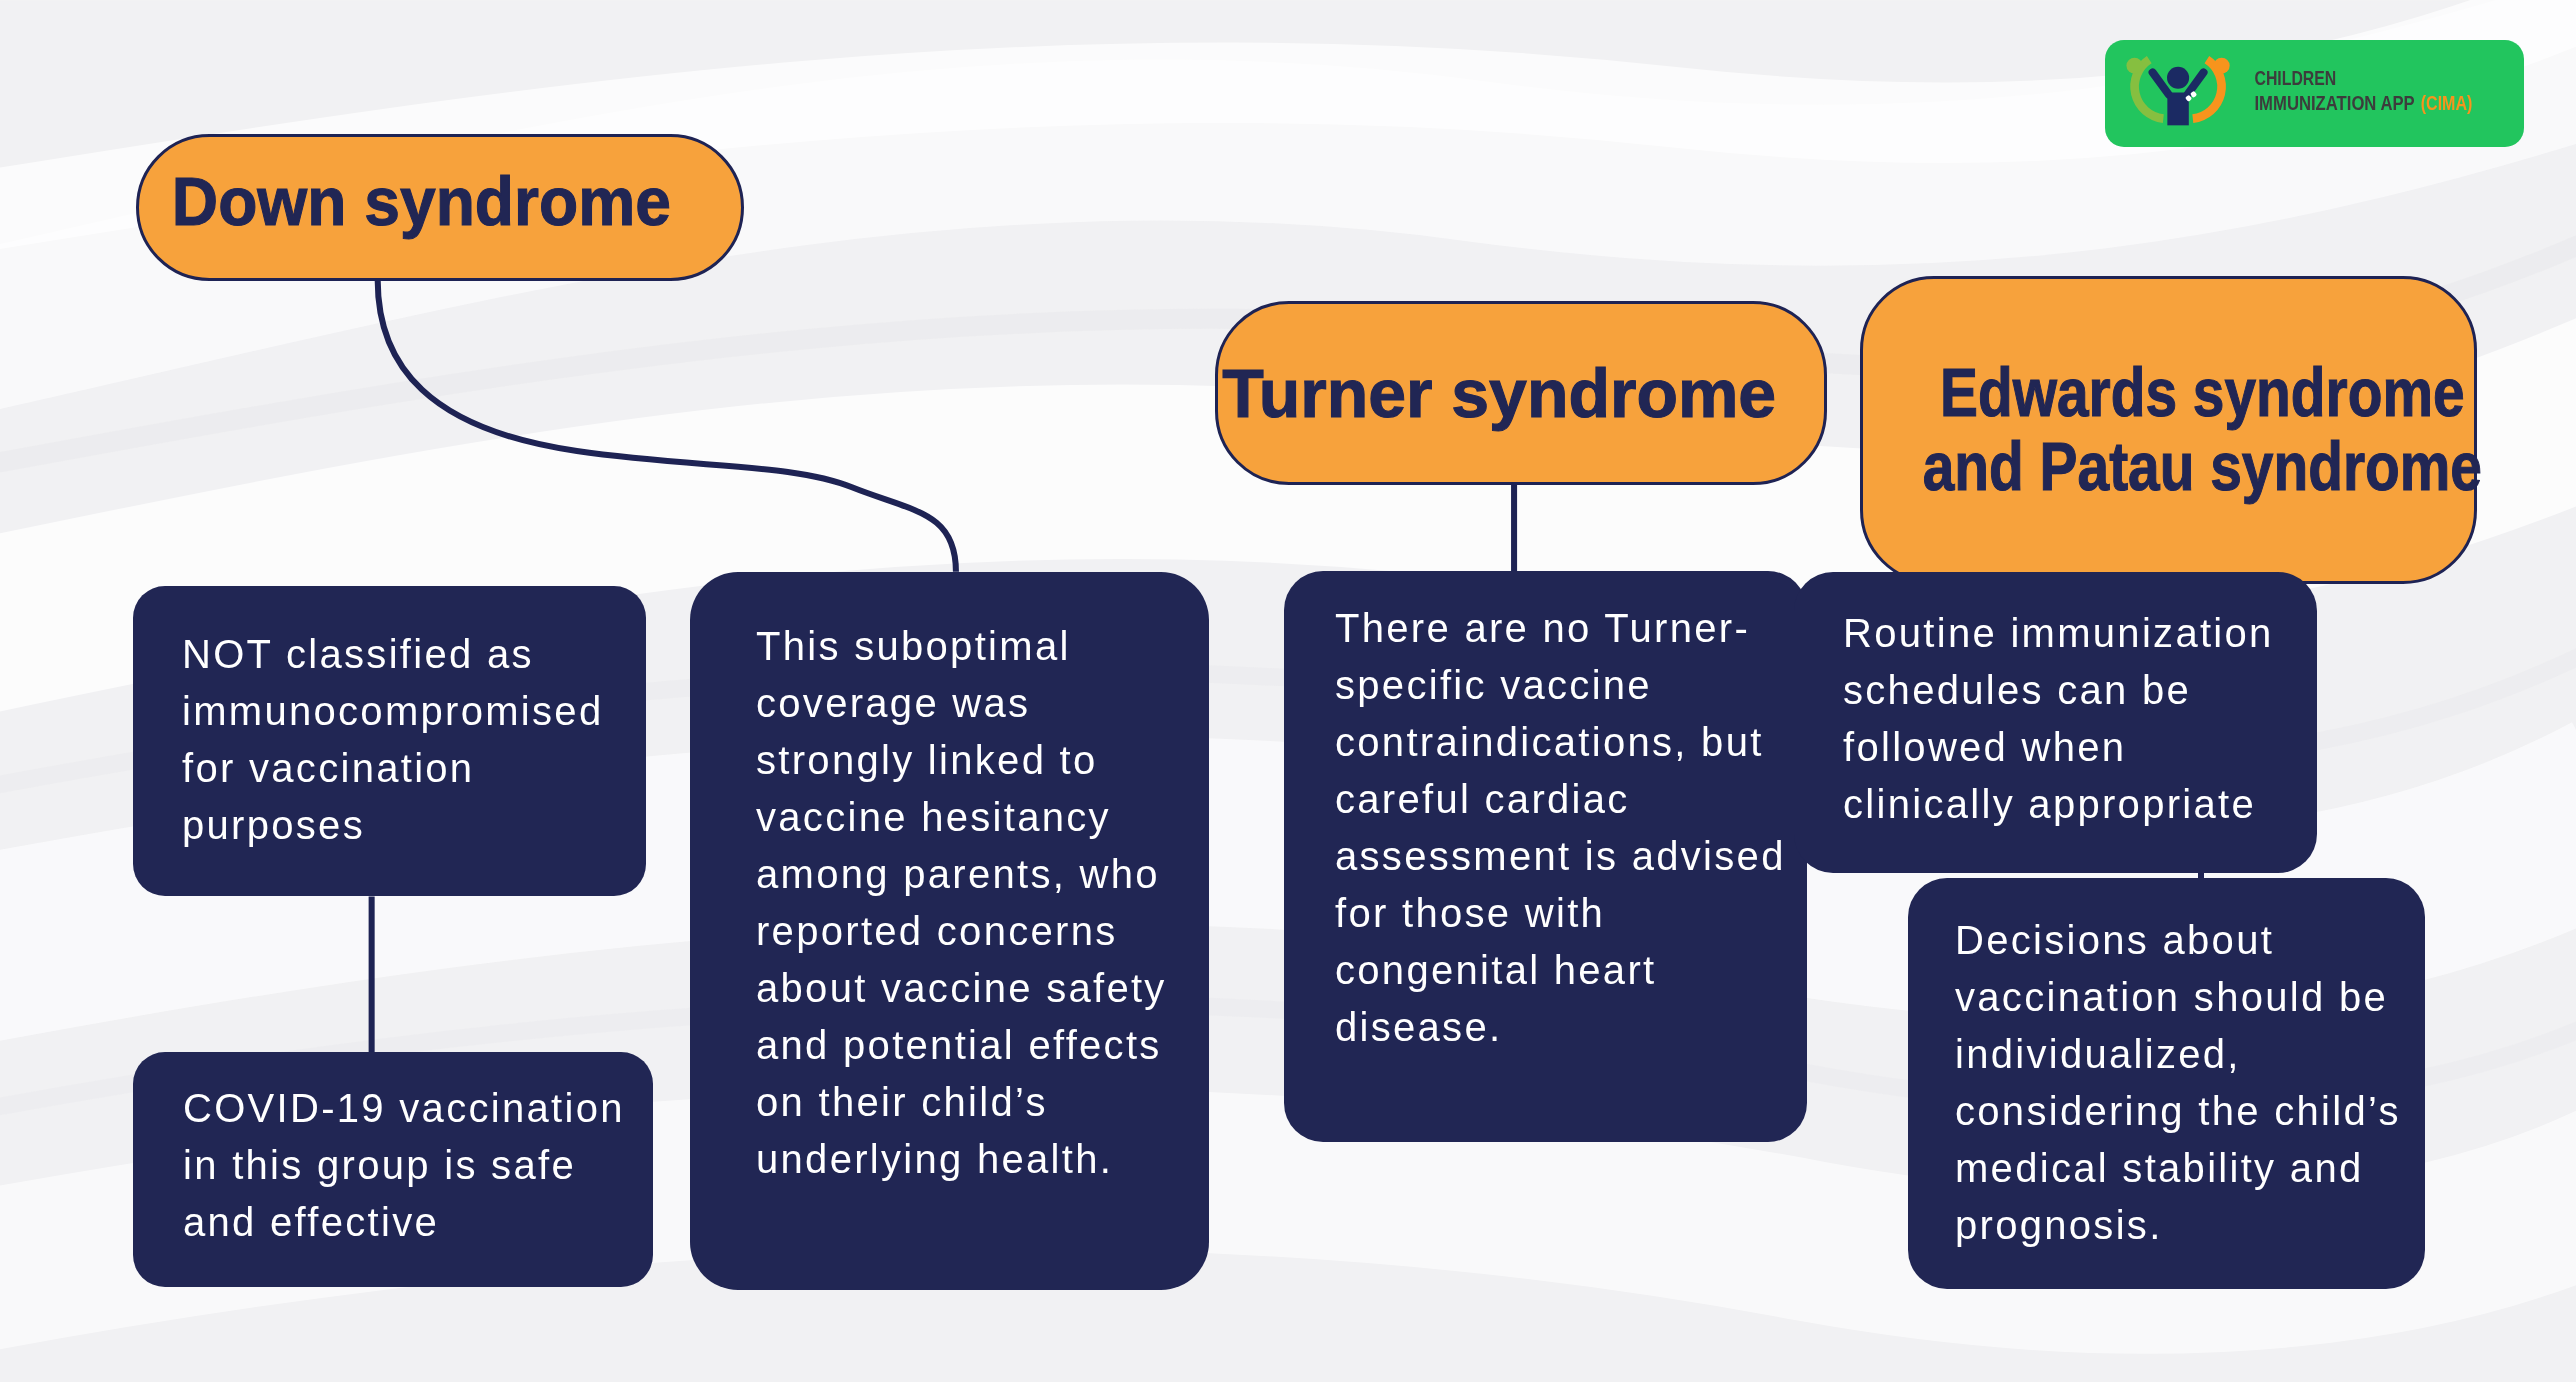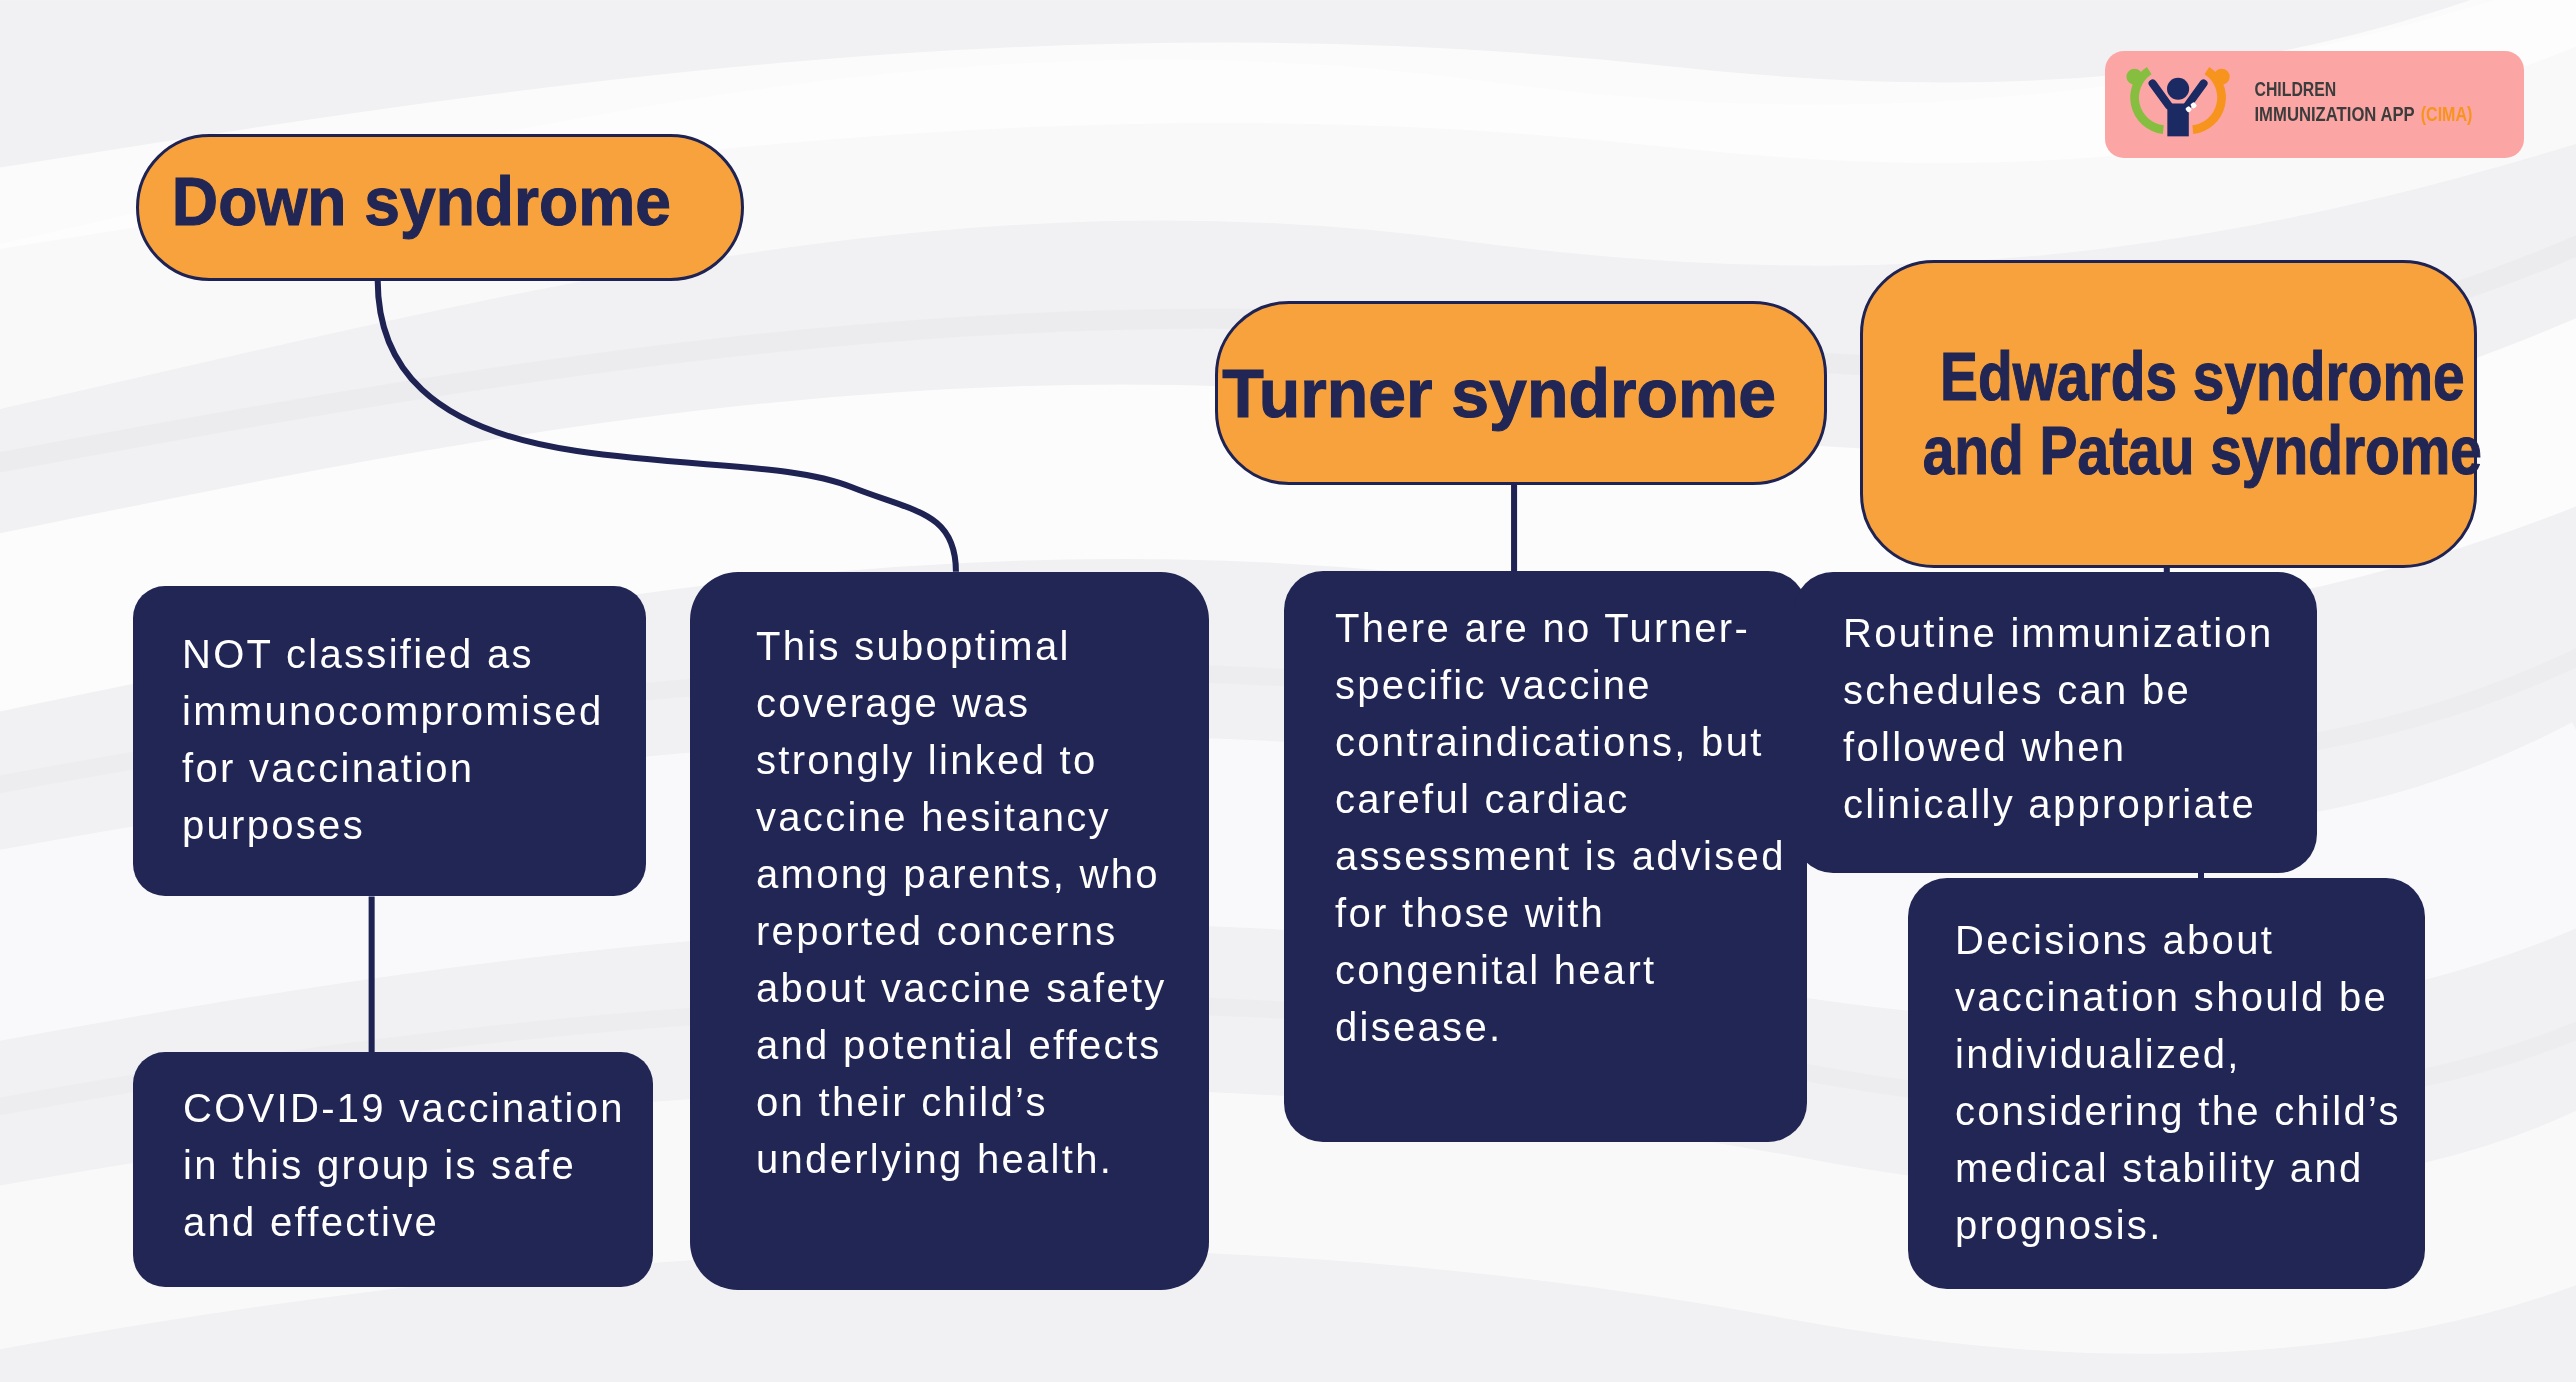--- a/index.html
+++ b/index.html
@@ -12,31 +12,31 @@
         display:flex;align-items:center;justify-content:flex-start;text-align:center;
         font-size:69px;-webkit-text-stroke:1.1px currentColor;}
   .pill .tx{display:block;white-space:nowrap;transform:scaleX(0.88);transform-origin:50% 50%;}
   .box{position:absolute;background:#212654;border-radius:39px;color:#ffffff;
        box-sizing:border-box;}
   .box p{margin:0;font-size:40px;line-height:57px;letter-spacing:2.3px;font-weight:400;white-space:nowrap;}
   #pillDown{left:136px;top:134px;width:608px;height:147px;border-radius:74px;}
   #pillDown .tx{transform:translate(14px,-6px) scaleX(0.93);}
   #pillTurner{left:1215px;top:256px;width:612px;height:184px;border-radius:74px;margin-top:45px;}
   #pillTurner .tx{transform:scaleX(0.985);}
-  #pillEdwards{left:1860px;top:260px;width:617px;height:308px;border-radius:74px;
+  #pillEdwards{left:1860px;top:276px;width:617px;height:308px;border-radius:74px;
                line-height:74px;}
   #pillEdwards .tx{transform:scaleX(0.824);}
   #boxA1{left:133px;top:586px;width:513px;height:310px;padding:40px 20px 0 49px;border-radius:32px;}
   #boxA2{left:133px;top:1052px;width:520px;height:235px;padding:28px 20px 8px 50px;border-radius:32px;}
   #boxB{left:690px;top:572px;width:519px;height:718px;padding:46px 20px 0 66px;border-radius:48px;}
   #boxC{left:1284px;top:571px;width:523px;height:571px;padding:29px 20px 0 51px;}
   #boxD1{left:1794px;top:572px;width:523px;height:301px;padding:33px 20px 0 49px;}
   #boxD2{left:1908px;top:878px;width:517px;height:411px;padding:34px 20px 0 47px;}
-  #logo{position:absolute;left:2105px;top:51px;width:419px;height:107px;
-        background:#fca5a5;border-radius:19px;text-align:right;}
+  #logo{position:absolute;left:2105px;top:40px;width:419px;height:107px;
+        background:#22c55e;border-radius:19px;text-align:right;}
 </style>
 </head>
 <body>
 <svg id="waves" viewBox="0 0 3840 2061">
   <rect x="0" y="0" width="3840" height="2061" fill="#f1f1f3"></rect>
   <path d="M-60,500 C700,330 1400,130 2200,240 C2900,335 3400,230 3900,70" fill="none" stroke="#fafafb" stroke-width="240" opacity="0.9"></path>
   <path d="M-60,320 C800,180 1600,60 2500,160 C3150,230 3550,130 3900,-20" fill="none" stroke="#ffffff" stroke-width="120" opacity="0.7"></path>
   <path d="M-60,940 C800,760 1500,620 2400,760 C3100,865 3500,760 3900,590" fill="none" stroke="#ffffff" stroke-width="260" opacity="0.75"></path>
   <path d="M-60,1420 C900,1240 1700,1160 2600,1330 C3200,1440 3600,1360 3900,1200" fill="none" stroke="#fafafb" stroke-width="280" opacity="0.85"></path>
   <path d="M-60,1900 C900,1720 1800,1680 2700,1850 C3250,1950 3650,1880 3900,1760" fill="none" stroke="#ffffff" stroke-width="240" opacity="0.6"></path>

